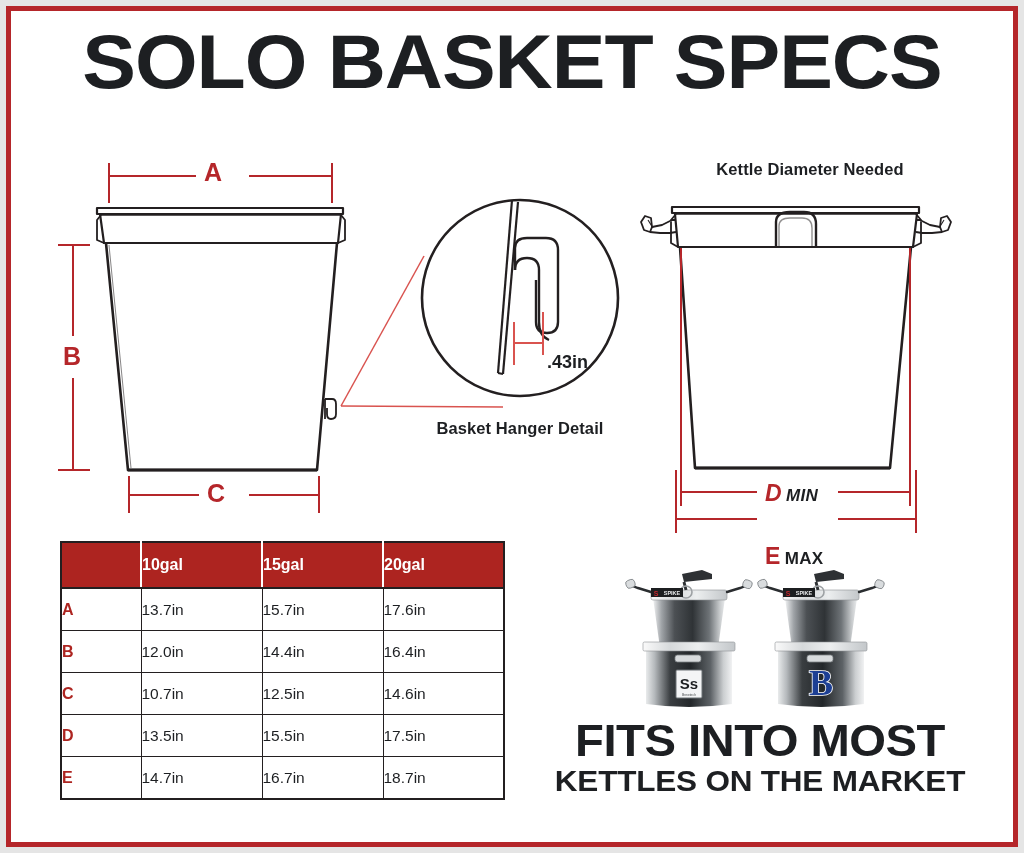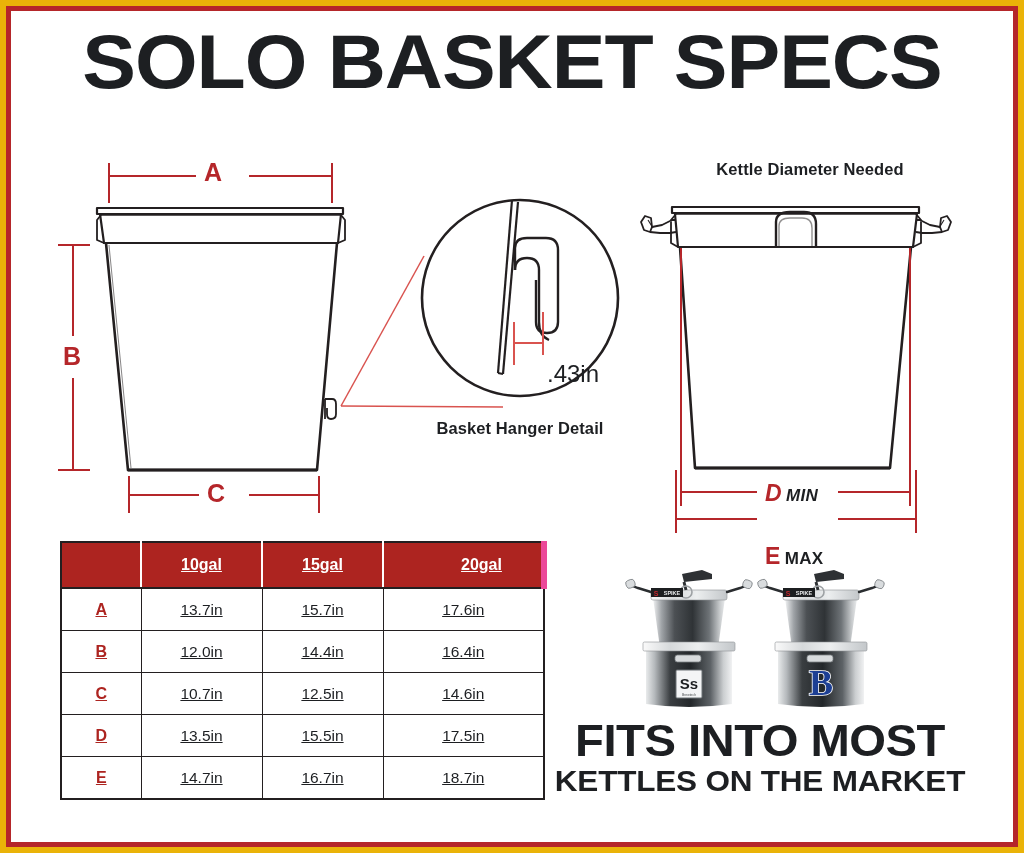--- a/index.html
+++ b/index.html
@@ -5,21 +5,21 @@
   html,body{margin:0;padding:0;}
   body{
     width:1024px;height:853px;
     background:#ffffff;
     font-family:"Liberation Sans", sans-serif;
     overflow:hidden;
   }
   #page{
     position:relative;
     width:1024px;height:853px;
-    background:#eab308;
+    background:#e5e5e5;
     box-sizing:border-box;
   }
   
   #frame{
     position:absolute;
     left:6px;top:6px;
     width:1012px;height:841px;
     border:5px solid #b5262a;
     box-sizing:border-box;
     background:#ffffff;
@@ -70,53 +70,52 @@
   .dimpair{
     position:absolute;
     white-space:nowrap;
     line-height:1;
   }
   .dimpair .ltr{font-weight:bold;color:#b5262a;font-size:23px;}
   .dimpair .unit{font-weight:bold;color:#1d1f22;font-size:17px;letter-spacing:.3px;}
   #dim-d{left:765px;top:482px;font-style:italic;}
   #dim-e{left:765px;top:509px;margin-top:36px;}
   #hook-dim-label{
-    position:absolute;left:547px;top:360px;
-    font-weight:normal;font-size:24px;color:#1d1f22;white-space:nowrap;
+    position:absolute;left:547px;top:352px;
+    font-weight:bold;font-size:18px;color:#1d1f22;white-space:nowrap;
   }
   
   #spec-table{
     position:absolute;
     left:60px;top:541px;
     border-collapse:collapse;
     table-layout:fixed;
     width:435px;
     border:2px solid #231f20;
   }
   #spec-table th,#spec-table td{
     border:1.5px solid #231f20;
     height:41px;
-    text-align:center;
+    text-align:left;
     vertical-align:middle;
     font-size:15.5px;
     color:#1d1f22;
     padding:0;
-    text-decoration:underline;
   }
   #spec-table thead th{
     background:#ad2420;
     color:#ffffff;
     font-weight:bold;
     font-size:16px;
     border-color:#ad2420;
     border-bottom:2px solid #231f20;
     height:44px;
   }
   #spec-table thead th:first-child{border-left:2px solid #231f20;}
-  #spec-table thead th:last-child{border-right:6px solid #ec4899;padding-left:38px;}
+  #spec-table thead th:last-child{border-right:1px solid #ec4899;}
   #spec-table thead th + th{border-left:2.5px solid #ffffff;}
   #spec-table tbody th{
     color:#ad2420;
     font-weight:bold;
     font-size:16px;
     background:#ffffff;
   }
   .col-label{width:78px;}
   .col-val{width:119px;}
   

